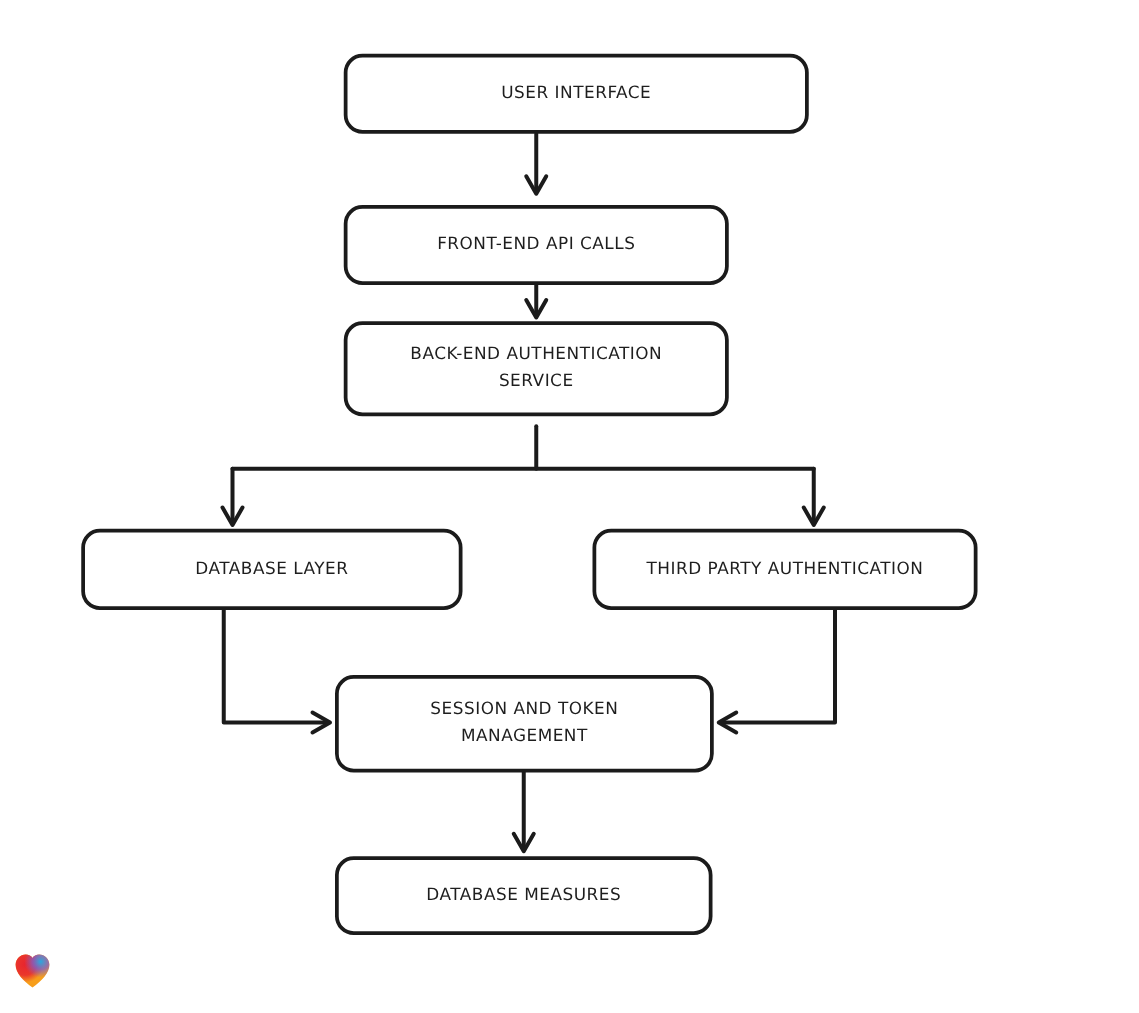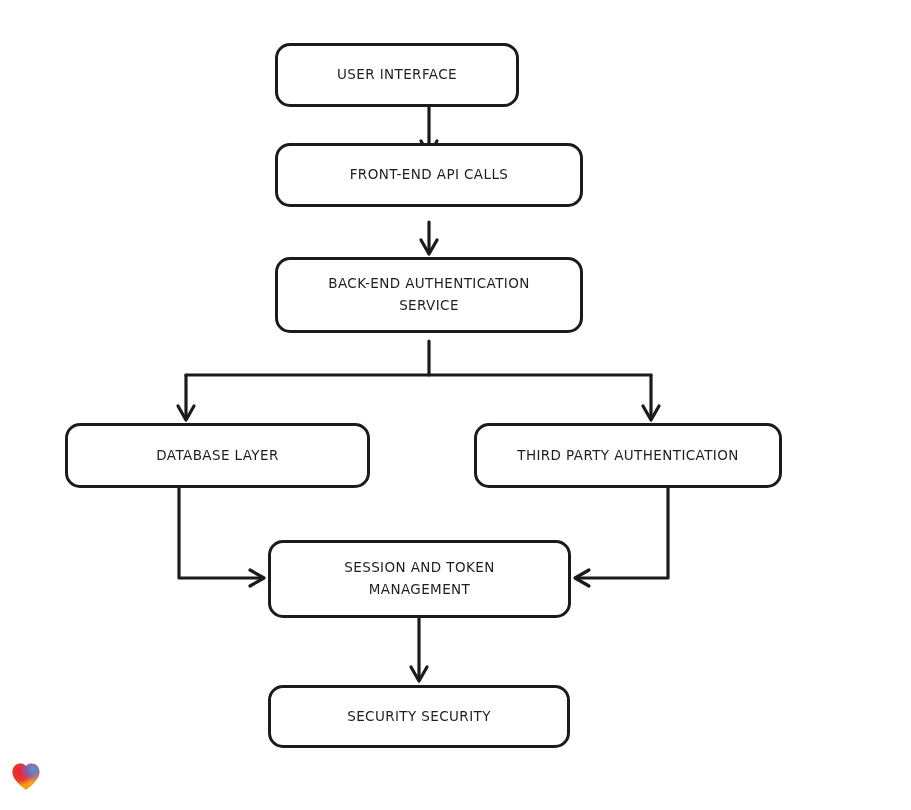--- a/index.html
+++ b/index.html
@@ -35,22 +35,22 @@
     z-index: 2;
   }
   .node .label {
     font-size: 13.5px;
     letter-spacing: 0.4px;
     line-height: 1.6;
     color: #1e1e1e;
     white-space: pre-line;
     font-weight: 400;
   }
-  #node-user-interface               { left: 275px; top: 43px;  width: 244px; height: 64px; }
-  #node-front-end-api-calls          { left: 275px; top: 143px; width: 308px; height: 64px; }
+  #node-user-interface               { left: 275px; top: 43px;  width: 372px; height: 64px; }
+  #node-front-end-api-calls          { left: 275px; top: 164px; width: 308px; height: 64px; }
   #node-back-end-auth-service        { left: 275px; top: 257px; width: 308px; height: 76px; }
   #node-database-layer               { left: 65px;  top: 423px; width: 305px; height: 65px; }
   #node-third-party-authentication   { left: 450px; top: 423px; width: 308px; height: 65px; margin-left: 24px; }
   #node-session-and-token-management { left: 268px; top: 540px; width: 303px; height: 78px; }
   #node-security-measures            { left: 268px; top: 685px; width: 302px; height: 63px; }
   .heart-logo {
     position: absolute;
     left: 8px;
     top: 759px;
     width: 36px;
@@ -120,21 +120,21 @@
   <div class="node" id="node-third-party-authentication">
     <span class="label">THIRD PARTY AUTHENTICATION</span>
   </div>
 
   <div class="node" id="node-session-and-token-management">
     <span class="label">SESSION AND TOKEN
 MANAGEMENT</span>
   </div>
 
   <div class="node" id="node-security-measures">
-    <span class="label">SECURITY SECURITY</span>
+    <span class="label">DATABASE MEASURES</span>
   </div>
 
   <svg class="heart-logo" viewBox="0 0 36 36">
     <defs>
       <radialGradient id="hg-red" cx="28%" cy="30%" r="55%">
         <stop offset="0%" stop-color="#e8252e" stop-opacity="1"></stop>
         <stop offset="60%" stop-color="#e8252e" stop-opacity="0.85"></stop>
         <stop offset="100%" stop-color="#e8252e" stop-opacity="0"></stop>
       </radialGradient>
       <radialGradient id="hg-blue" cx="74%" cy="22%" r="48%">

